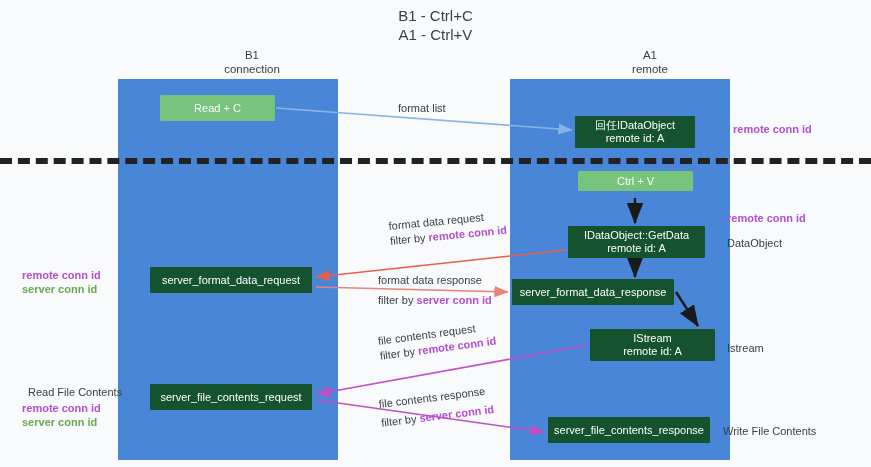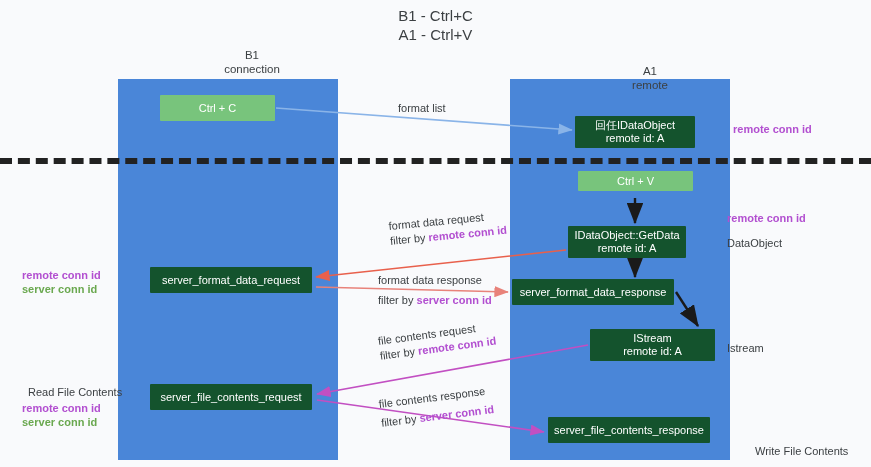--- a/index.html
+++ b/index.html
@@ -16,21 +16,21 @@
   
   #title{
     left:0;top:6px;width:871px;text-align:center;
     font-size:15px;line-height:19px;color:#3c4043;
   }
   
   .col-head{
     text-align:center;font-size:11.5px;line-height:14px;color:#3c4043;
   }
   #head-b1{left:162px;top:48px;width:180px;}
-  #head-a1{left:560px;top:48px;width:180px;margin-top:16px;}
+  #head-a1{left:560px;top:48px;width:180px;}
   
   .lane{background:#4a86d8;}
   #lane-b1{left:118px;top:79px;width:220px;height:381px;}
   #lane-a1{left:510px;top:79px;width:220px;height:381px;}
   
   #divider{
     left:0;top:158px;width:871px;height:0;
     border-top:6px dashed #222222;
   }
   
@@ -39,36 +39,36 @@
     display:flex;flex-direction:column;align-items:center;justify-content:center;
     color:#ffffff;font-size:11px;line-height:13px;text-align:center;
     border-radius:1px;
   }
   .green{background:#78c47c;}
   .orange{background:#14532d;}
   .node .l2{font-size:11px;}
   #n-ctrlc{left:160px;top:95px;width:115px;height:26px;}
   #n-ctrlv{left:578px;top:171px;width:115px;height:20px;}
   #n-idataobject{left:575px;top:116px;width:120px;height:32px;}
-  #n-getdata{left:568px;top:226px;width:118px;height:32px;}
+  #n-getdata{left:568px;top:226px;width:137px;height:32px;}
   #n-istream{left:590px;top:329px;width:125px;height:32px;}
   #n-sfdreq{left:150px;top:267px;width:162px;height:26px;}
   #n-sfdres{left:512px;top:279px;width:162px;height:26px;}
   #n-sfcreq{left:150px;top:384px;width:162px;height:26px;}
   #n-sfcres{left:548px;top:417px;width:162px;height:26px;}
   
   .side{font-size:11px;line-height:14px;}
   .purple{color:#b24fd0;font-weight:bold;}
   .green-t{color:#6aa84f;font-weight:bold;}
   .plain{color:#3c4043;}
   #s-remote-top{left:733px;top:122px;}
   #s-remote-mid{left:727px;top:211px;}
   #s-dataobject{left:727px;top:236px;}
   #s-istream{left:727px;top:341px;}
-  #s-write{left:755px;top:424px;margin-top:20px;}
+  #s-write{left:723px;top:424px;}
   #s-left-mid{left:22px;top:268px;}
   #s-read{left:28px;top:385px;}
   #s-left-bot{left:22px;top:401px;}
   
   .edge-label{font-size:11px;line-height:15px;color:#3c4043;white-space:nowrap;}
   #e-formatlist{left:398px;top:101px;}
   #e-fdreq{left:388px;top:219px;transform:rotate(-5.5deg);transform-origin:left top;}
   #e-fdres{left:378px;top:273px;}
   #e-fcreq{left:377px;top:334px;transform:rotate(-7.5deg);transform-origin:left top;}
   #e-fcres{left:378px;top:397px;transform:rotate(-7deg);transform-origin:left top;}
@@ -128,21 +128,21 @@
   <div class="abs col-head" id="head-b1">
     <div>B1</div>
     <div>connection</div>
   </div>
   <div class="abs col-head" id="head-a1">
     <div>A1</div>
     <div>remote</div>
   </div>
 
   <div class="abs node green" id="n-ctrlc">
-    <span>Ctrl + C</span>
+    <span>Read + C</span>
   </div>
 
   <div class="abs node orange" id="n-idataobject">
     <span>回任IDataObject</span>
     <span class="l2">remote id: A</span>
   </div>
 
   <div class="abs node green" id="n-ctrlv">
     <span>Ctrl + V</span>
   </div>

